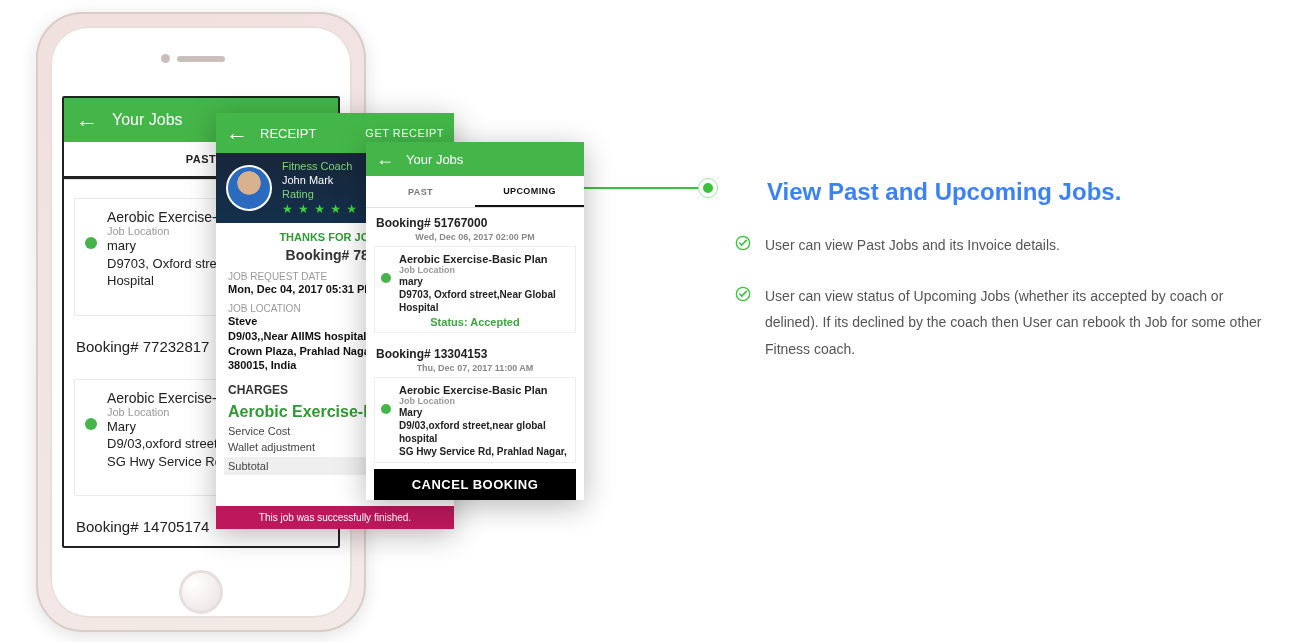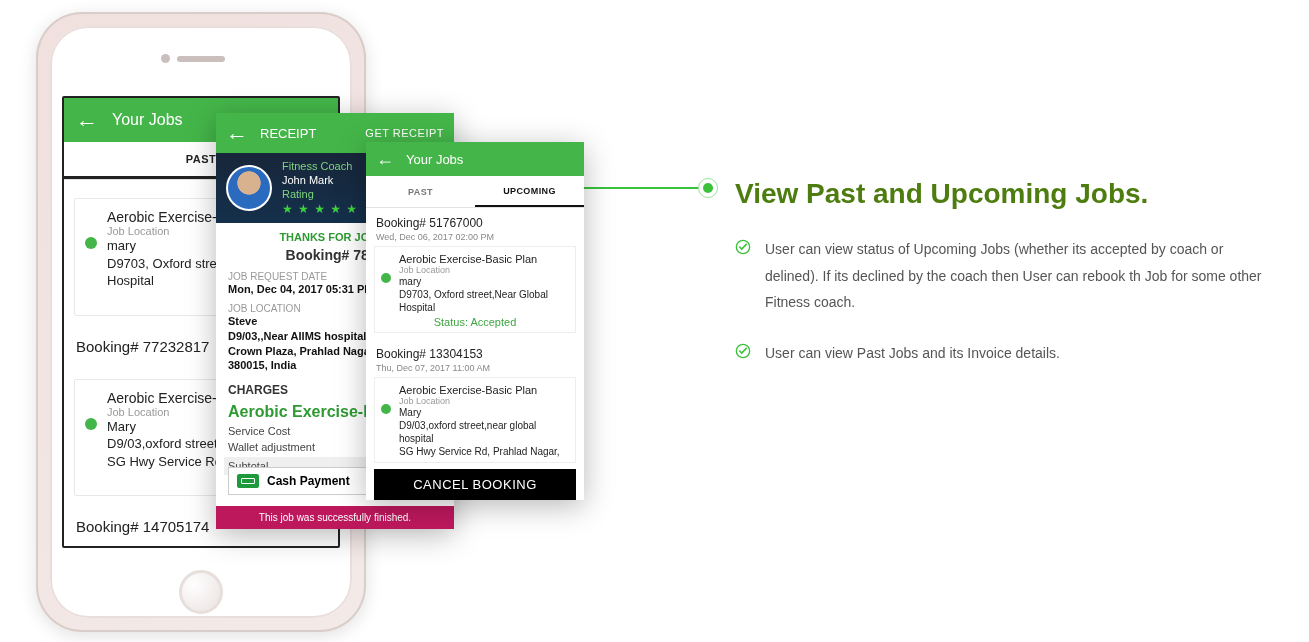--- a/index.html
+++ b/index.html
@@ -1,20 +1,20 @@
 <!DOCTYPE html>
 <html><head>
 <meta charset="utf-8">
 <style>
 * { box-sizing: border-box; margin: 0; padding: 0; }
 body { font-family: -apple-system, BlinkMacSystemFont, "Segoe UI", Arial, sans-serif; background: #fff; width: 1309px; height: 642px; position: relative; overflow: hidden; }
 
 
 .feature { position: absolute; left: 735px; top: 178px; width: 530px; }
-.feature h2 { font-size: 28px; font-weight: 700; color: #4d7c0f; margin-bottom: 26px; }
+.feature h2 { font-size: 24px; font-weight: 700; color: #3b82f6; margin-bottom: 26px; margin-left: 32px; }
 .feature ul { list-style: none; }
 .feature li { display: flex; align-items: flex-start; gap: 14px; margin-bottom: 24px; }
 .feature li .chk { width: 16px; height: 16px; flex: 0 0 16px; margin-top: 3px; }
 .feature li .chk svg { width: 16px; height: 16px; }
 .feature li p { font-size: 14px; color: #555; line-height: 1.9; }
 
 
 .connector { position: absolute; top: 187px; left: 582px; height: 2px; width: 120px; background: #3ac33a; }
 .connector-bullet { position: absolute; top: 178px; left: 698px; width: 20px; height: 20px; border: 1px solid #9be29b; border-radius: 50%; display: flex; align-items: center; justify-content: center; background: #fff; }
 .connector-bullet .dot { width: 10px; height: 10px; border-radius: 50%; background: #3ac33a; }
@@ -66,23 +66,23 @@
 .cash-ic { width: 22px; height: 14px; background: #1e9a3d; border: 2px solid #1e9a3d; border-radius: 2px; position: relative; }
 .cash-ic::after { content: ""; position: absolute; inset: 2px; border: 1px solid #fff; border-radius: 1px; }
 .s2-footer { position: absolute; bottom: 0; left: 0; right: 0; background: #be185d; color: #fff; text-align: center; font-size: 10px; padding: 6px 4px; }
 
 
 .screen3 { position: absolute; left: 366px; top: 142px; width: 218px; height: 358px; background: #fff; box-shadow: 0 6px 28px rgba(0,0,0,.28); }
 .s3-header { background: #44b649; color: #fff; height: 34px; display: flex; align-items: center; padding: 0 10px; gap: 12px; font-size: 13px; }
 .s3-tabs { display: flex; height: 32px; border-bottom: 1px solid #e2e2e2; }
 .s3-tab { flex: 1; display: flex; align-items: center; justify-content: center; font-size: 9px; font-weight: 700; color: #777; letter-spacing: .4px; }
 .s3-tab.active { color: #111; border-bottom: 2px solid #111; }
-.s3-body { padding: 0 0 0; }
+.s3-body { padding: 0 0 0; font-weight: bold; }
 .s3-bnum { font-size: 12px; color: #222; padding: 8px 10px 2px; }
-.s3-date { text-align: left; font-size: 9px; color: #888; padding: 0 10px 4px; }
+.s3-date { text-align: center; font-size: 9px; color: #888; padding: 0 10px 4px; }
 .s3-card { border: 1px solid #eee; margin: 0 8px 6px; padding: 6px 6px 4px; position: relative; }
 .s3-plan { font-size: 11px; color: #222; margin-left: 18px; }
 .s3-label { font-size: 9px; color: #999; margin-left: 18px; }
 .s3-addr { font-size: 10px; color: #222; margin-left: 18px; line-height: 1.3; }
 .s3-status { font-size: 11px; color: #3ea641; text-align: center; margin-top: 2px; }
 .s3-dot { position: absolute; left: 6px; top: 26px; width: 10px; height: 10px; background: #44b649; border-radius: 50%; }
 .s3-cancel { margin: 4px 8px 8px; background: #000; color: #fff; text-align: center; font-size: 13px; padding: 8px 0; letter-spacing: .5px; }
 </style>
 </head>
 <body>
@@ -90,30 +90,30 @@
 <div class="feature">
   <h2>View Past and Upcoming Jobs.</h2>
   <ul>
     <li>
       <span class="chk">
         <svg viewBox="0 0 24 24">
             <circle cx="12" cy="12" r="10" fill="none" stroke="#3ac33a" stroke-width="2"></circle>
             <path d="M7 12l3 3 7-7" fill="none" stroke="#3ac33a" stroke-width="2.4" stroke-linecap="round"></path>
           </svg>
       </span>
-      <p>User can view status of Upcoming Jobs (whether its accepted by coach or delined). If its declined by the coach then User can rebook th Job for some other Fitness coach.</p>
+      <p>User can view Past Jobs and its Invoice details.</p>
     </li>
     <li>
       <span class="chk">
         <svg viewBox="0 0 24 24">
             <circle cx="12" cy="12" r="10" fill="none" stroke="#3ac33a" stroke-width="2"></circle>
             <path d="M7 12l3 3 7-7" fill="none" stroke="#3ac33a" stroke-width="2.4" stroke-linecap="round"></path>
           </svg>
       </span>
-      <p>User can view Past Jobs and its Invoice details.</p>
+      <p>User can view status of Upcoming Jobs (whether its accepted by coach or delined). If its declined by the coach then User can rebook th Job for some other Fitness coach.</p>
     </li>
   </ul>
 </div>
 
 <div class="connector"></div>
 <div class="connector-bullet">
     <span class="dot"></span>
   </div>
 
 <div class="phone">
@@ -182,24 +182,20 @@
     <div class="s2-val">Steve</div>
     <div class="s2-val" style="white-space:pre-line">D9/03,,Near AIIMS hospital
 Crown Plaza, Prahlad Nagar, Ahm
 380015, India</div>
     <div class="s2-charges">CHARGES</div>
     <div class="s2-plan">Aerobic Exercise-B</div>
     <div class="s2-row">Service Cost</div>
     <div class="s2-row">Wallet adjustment</div>
     <div class="s2-row sub">Subtotal</div>
   </div>
-  <div class="s2-pay">
-    <span class="cash-ic"></span>
-    <span>Cash Payment</span>
-  </div>
   <div class="s2-footer">This job was successfully finished.</div>
 </div>
 
 <div class="screen3">
   <div class="s3-header">
     <span class="back-arrow" style="font-size:18px">←</span>
     <span>Your Jobs</span>
   </div>
   <div class="s3-tabs">
     <div class="s3-tab">PAST</div>

